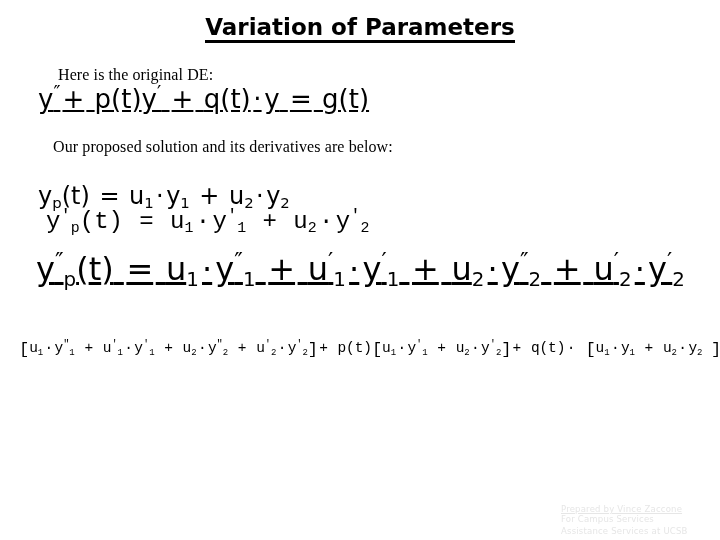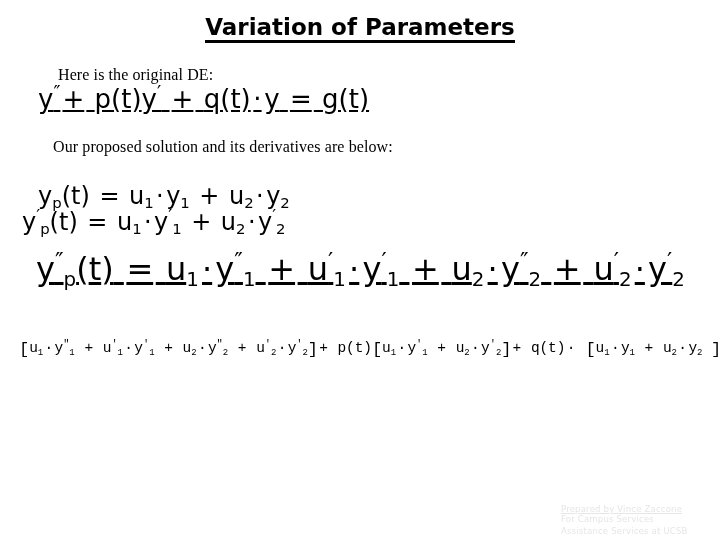--- a/index.html
+++ b/index.html
@@ -59,21 +59,21 @@
   
   .math {
     position: absolute;
     font-family: "DejaVu Sans", sans-serif;
     color: #000000;
     white-space: nowrap;
     line-height: 1;
   }
   .eq-de   { left: 38px; top: 86px;  font-size: 26px; text-decoration: underline; }
   .eq-yp   { left: 38px; top: 168px; font-size: 24px; margin-top: 16px; }
-  .eq-yp1  { left: 22px; top: 210px; font-size: 24px; }
+  .eq-yp1  { left: 46px; top: 210px; font-size: 24px; font-family: Liberation Mono, monospace; }
   .eq-yp2  { left: 36px; top: 253px; font-size: 32px; text-decoration: underline; }
   .eq-sub  { left: 19px; top: 341px; font-size: 14.5px; letter-spacing: -0.1px; font-family: Liberation Mono, monospace; }
 
   
   .math sub {
     font-size: 0.62em;
     vertical-align: -0.28em;
     line-height: 0;
   }
   .math sup {

